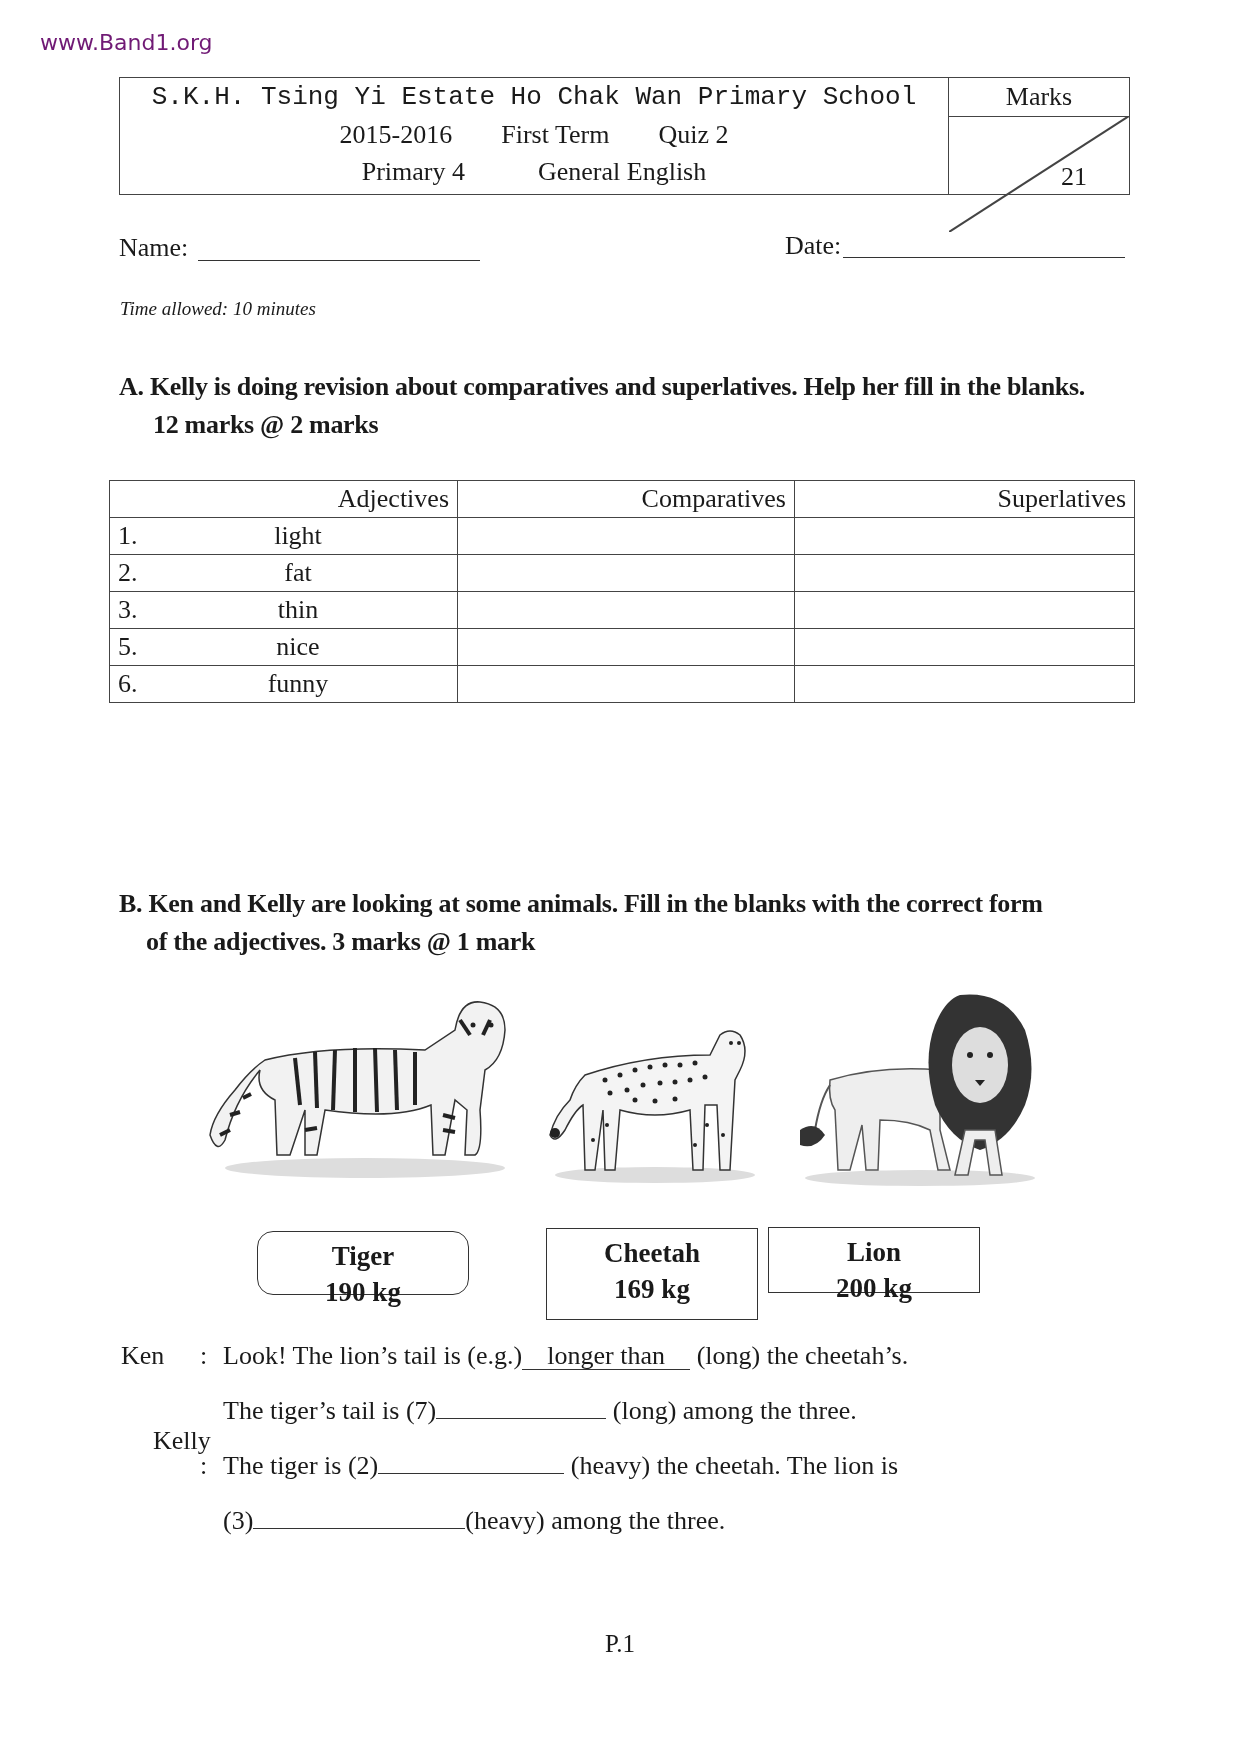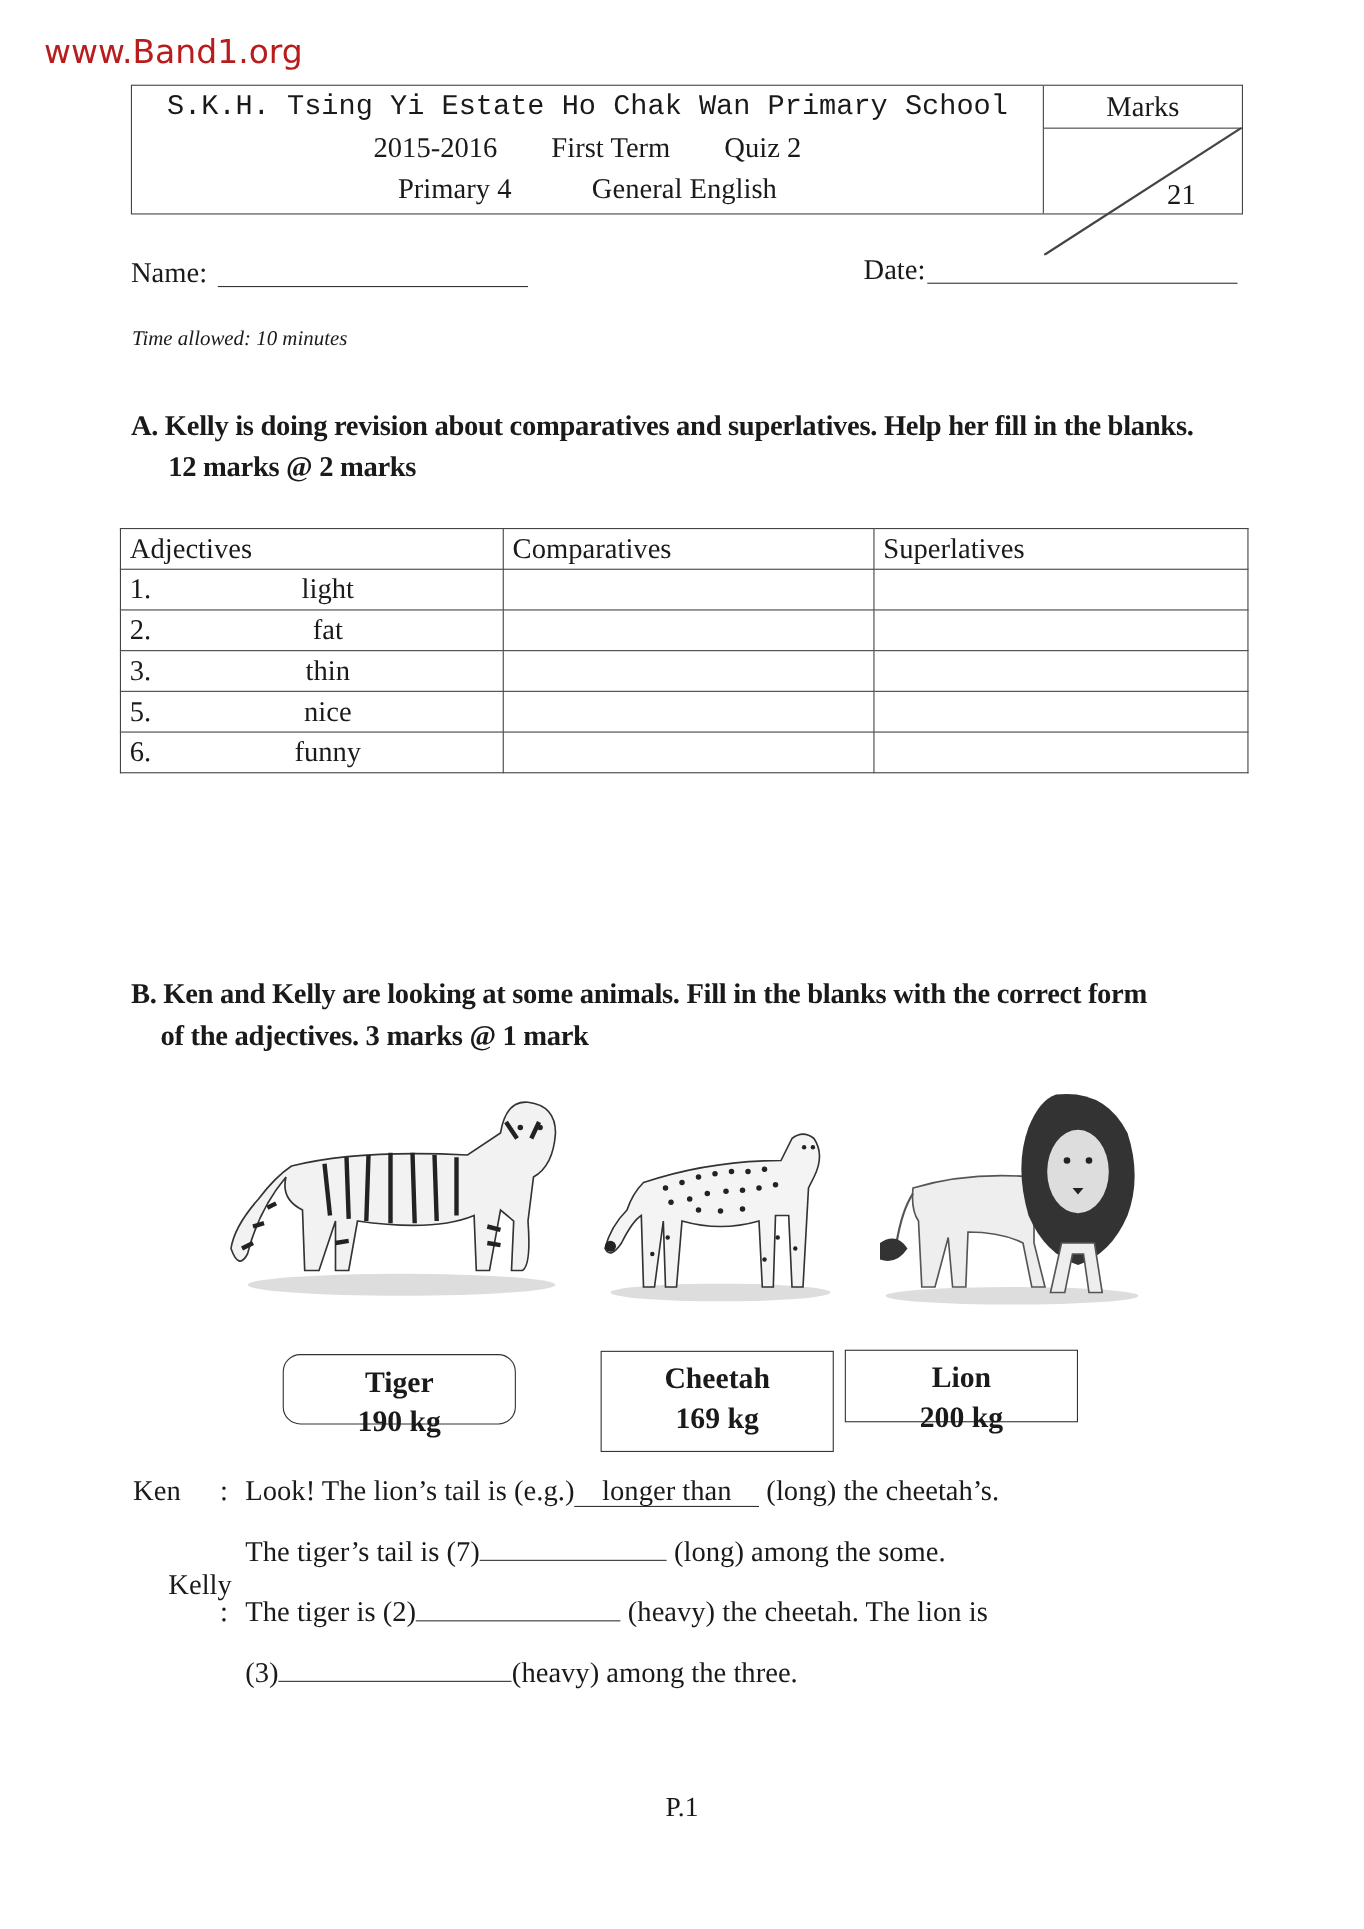--- a/index.html
+++ b/index.html
@@ -3,21 +3,21 @@
   <meta charset="utf-8">
   <style>
     html, body { margin: 0; padding: 0; background: #fff; }
     body {
       width: 1240px; height: 1754px; position: relative; overflow: hidden;
       font-family: "Liberation Serif", "DejaVu Serif", serif; color: #1a1a1a;
     }
     .abs { position: absolute; }
     .watermark {
       left: 40px; top: 30px; font-family: "DejaVu Sans", "Liberation Sans", sans-serif;
-      font-size: 30px; color: #b91c1c;
+      font-size: 22px; color: #701a75;
     }
     
     .header-box {
       left: 119px; top: 77px; width: 1011px; height: 118px;
       border: 1.5px solid #444; box-sizing: border-box;
     }
     .header-main {
       position: absolute; left: 0; top: 0; width: 829px; height: 100%;
       border-right: 1.5px solid #444; box-sizing: border-box;
     }
@@ -39,21 +39,21 @@
       font-weight: bold; font-size: 26px; letter-spacing: -0.3px; line-height: 38px;
     }
     
     table.adj-table {
       position: absolute; left: 109px; top: 480px; width: 1026px;
       border-collapse: collapse; font-size: 26px;
     }
     table.adj-table th, table.adj-table td {
       border: 1.5px solid #444; height: 36px; padding: 0 8px; font-weight: normal;
     }
-    table.adj-table th { text-align: left; }
+    table.adj-table th { text-align: right; }
     .col1 { width: 331px; }
     .col2 { width: 320px; }
     .cell-num { display: inline-block; width: 110px; }
     .cell-word { display: inline-block; width: 140px; text-align: center; }
     td.center { text-align: center; }
     .animal-box {
       border: 1.8px solid #333; box-sizing: border-box; text-align: center;
       font-weight: bold; font-size: 27px; line-height: 36px; padding-top: 6px;
     }
     .dialog { font-size: 26px; }
@@ -227,21 +227,21 @@
 
 <div class="abs dialog" style="left:121px; top:1341px;">Ken</div>
 <div class="abs dialog" style="left:200px; top:1341px;">:</div>
 <div class="abs dialog" style="left:223px; top:1341px; white-space:nowrap;">
   <span>Look! The lion’s tail is (e.g.)</span><span class="answer-blank" style="width:168px;">longer than</span>
   <span>(long) the cheetah’s.</span>
 </div>
 
 <div class="abs dialog" style="left:223px; top:1396px; white-space:nowrap;">
   <span>The tiger’s tail is (7)</span><span class="answer-blank" style="width:170px;"></span>
-  <span>(long) among the some.</span>
+  <span>(long) among the three.</span>
 </div>
 
 <div class="abs dialog" style="left:121px; top:1426px;margin-left:32px;">Kelly</div>
 <div class="abs dialog" style="left:200px; top:1451px;">:</div>
 <div class="abs dialog" style="left:223px; top:1451px; white-space:nowrap;">
   <span>The tiger is (2)</span><span class="answer-blank" style="width:186px;"></span>
   <span>(heavy) the cheetah. The lion is</span>
 </div>
 
 <div class="abs dialog" style="left:223px; top:1506px; white-space:nowrap;">

